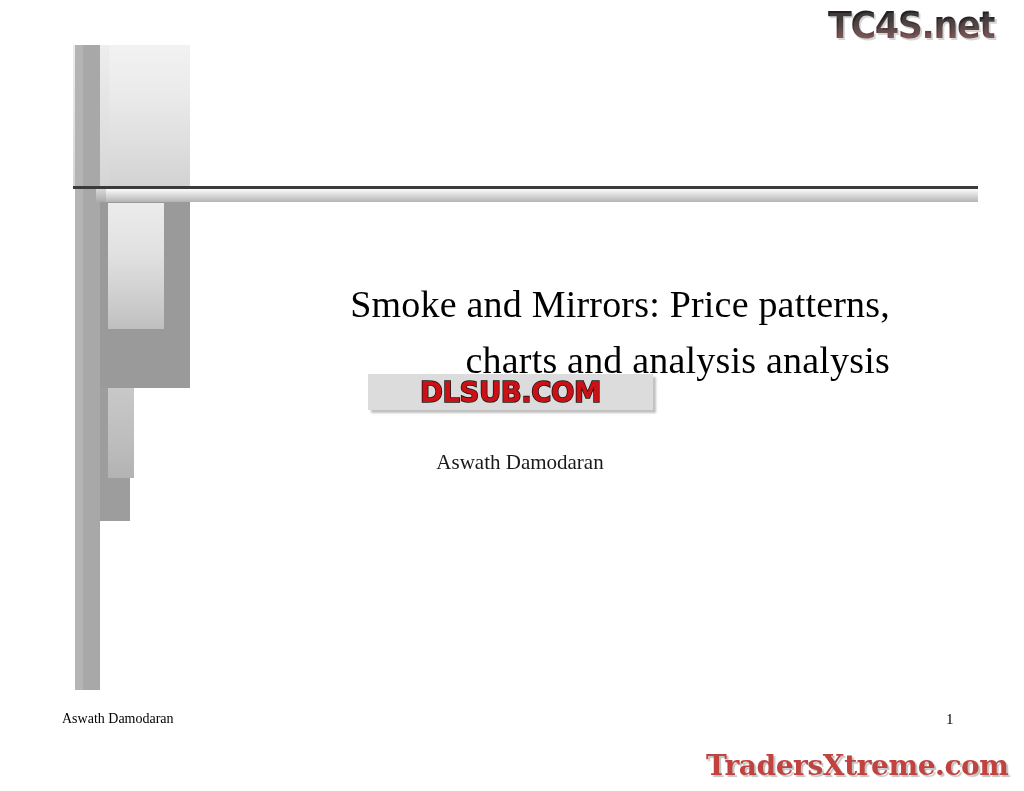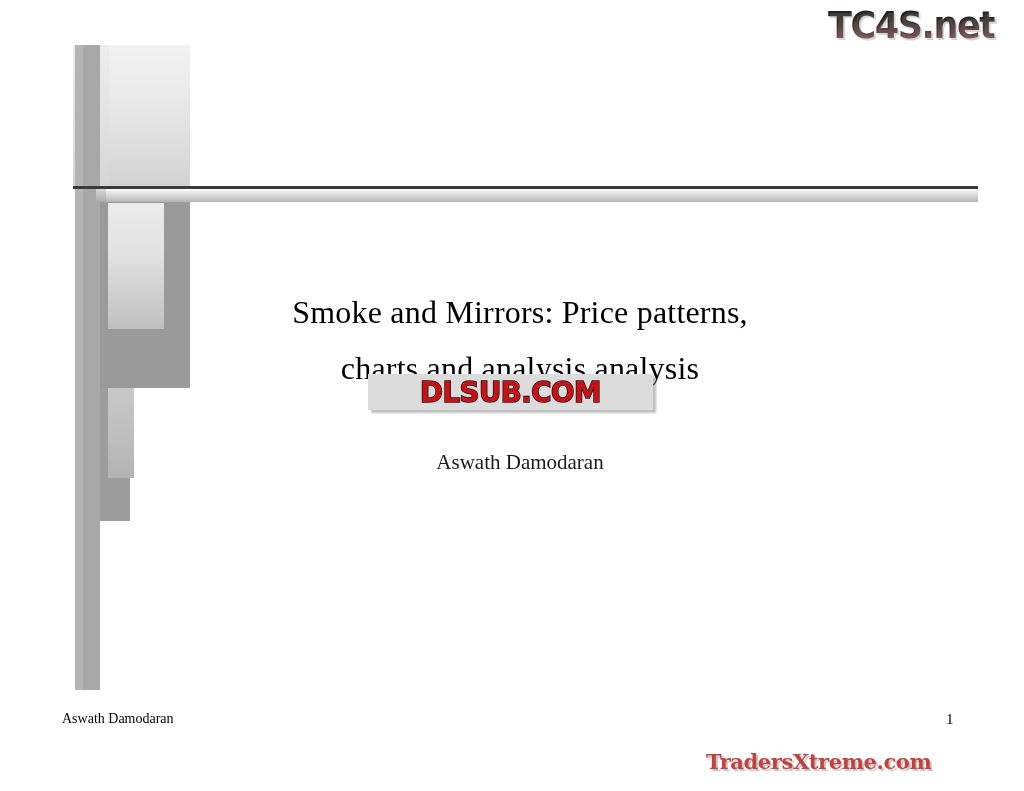--- a/index.html
+++ b/index.html
@@ -123,25 +123,25 @@
     top: 189px;
     width: 10px;
     height: 13px;
     background: linear-gradient(to bottom, #d8d8d8 0%, #bdbdbd 60%, #aaaaaa 100%);
   }
 
   
   .title-block {
     position: absolute;
     left: 150px;
-    top: 284px;
+    top: 276px;
     width: 740px;
-    text-align: center;
-    font-family: "Liberation Serif", serif;
-    font-size: 32px;
+    text-align: right;
+    font-family: "Liberation Serif", serif;
+    font-size: 38px;
     line-height: 56px;
     color: #000000;
     letter-spacing: 0.2px;
   }
   .title-line { display: block; white-space: nowrap; }
 
   .subtitle-block {
     position: absolute;
     left: 150px;
     top: 450px;
@@ -235,21 +235,21 @@
     white-space: nowrap;
   }
 
   
   .wm-traders {
     position: absolute;
     left: 706px;
     top: 749px;
     font-family: "DejaVu Serif", serif;
     font-weight: bold;
-    font-size: 21px;
+    font-size: 28px;
     letter-spacing: -0.4px;
     color: #c0433f;
     -webkit-text-stroke: 2.6px #ffffff;
     paint-order: stroke fill;
     text-shadow: 2px 2px 1px rgba(120,120,120,0.45);
     white-space: nowrap;
   }
 </style>
 </head>
 <body>

